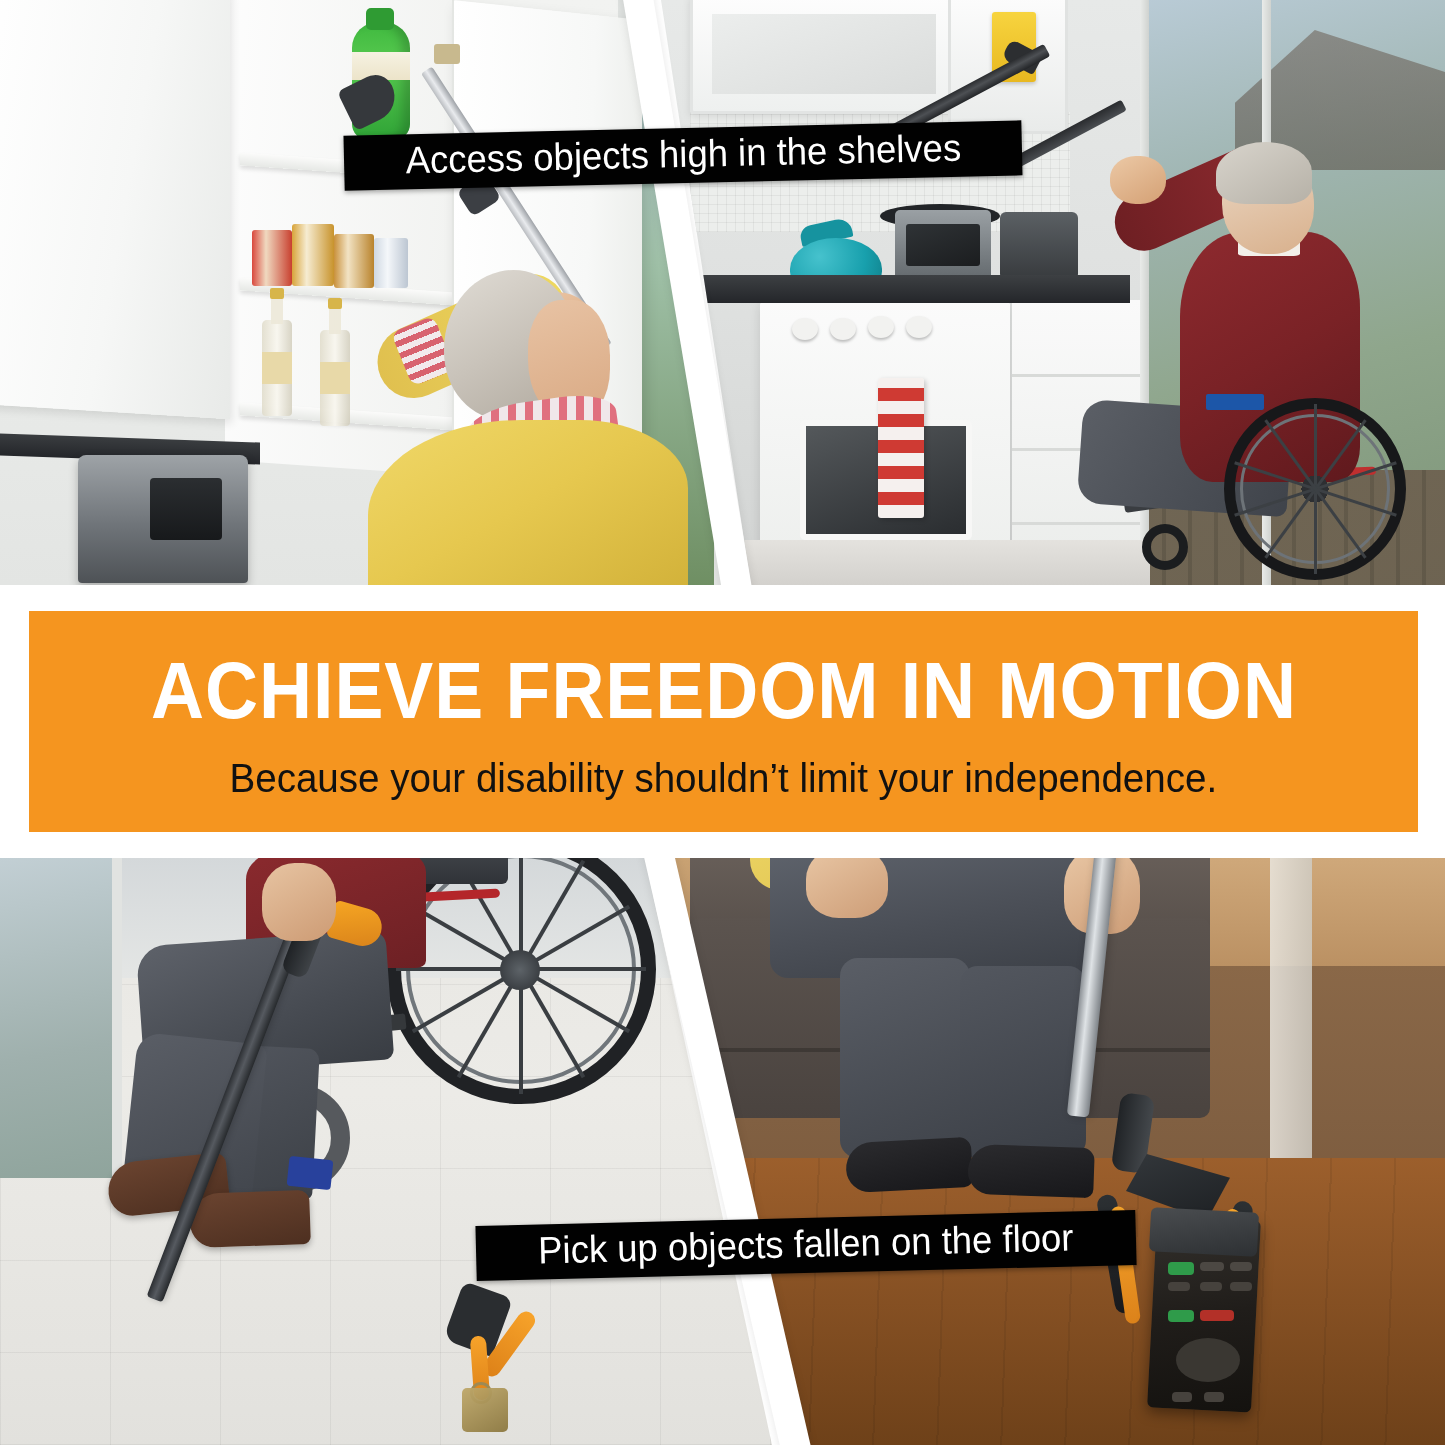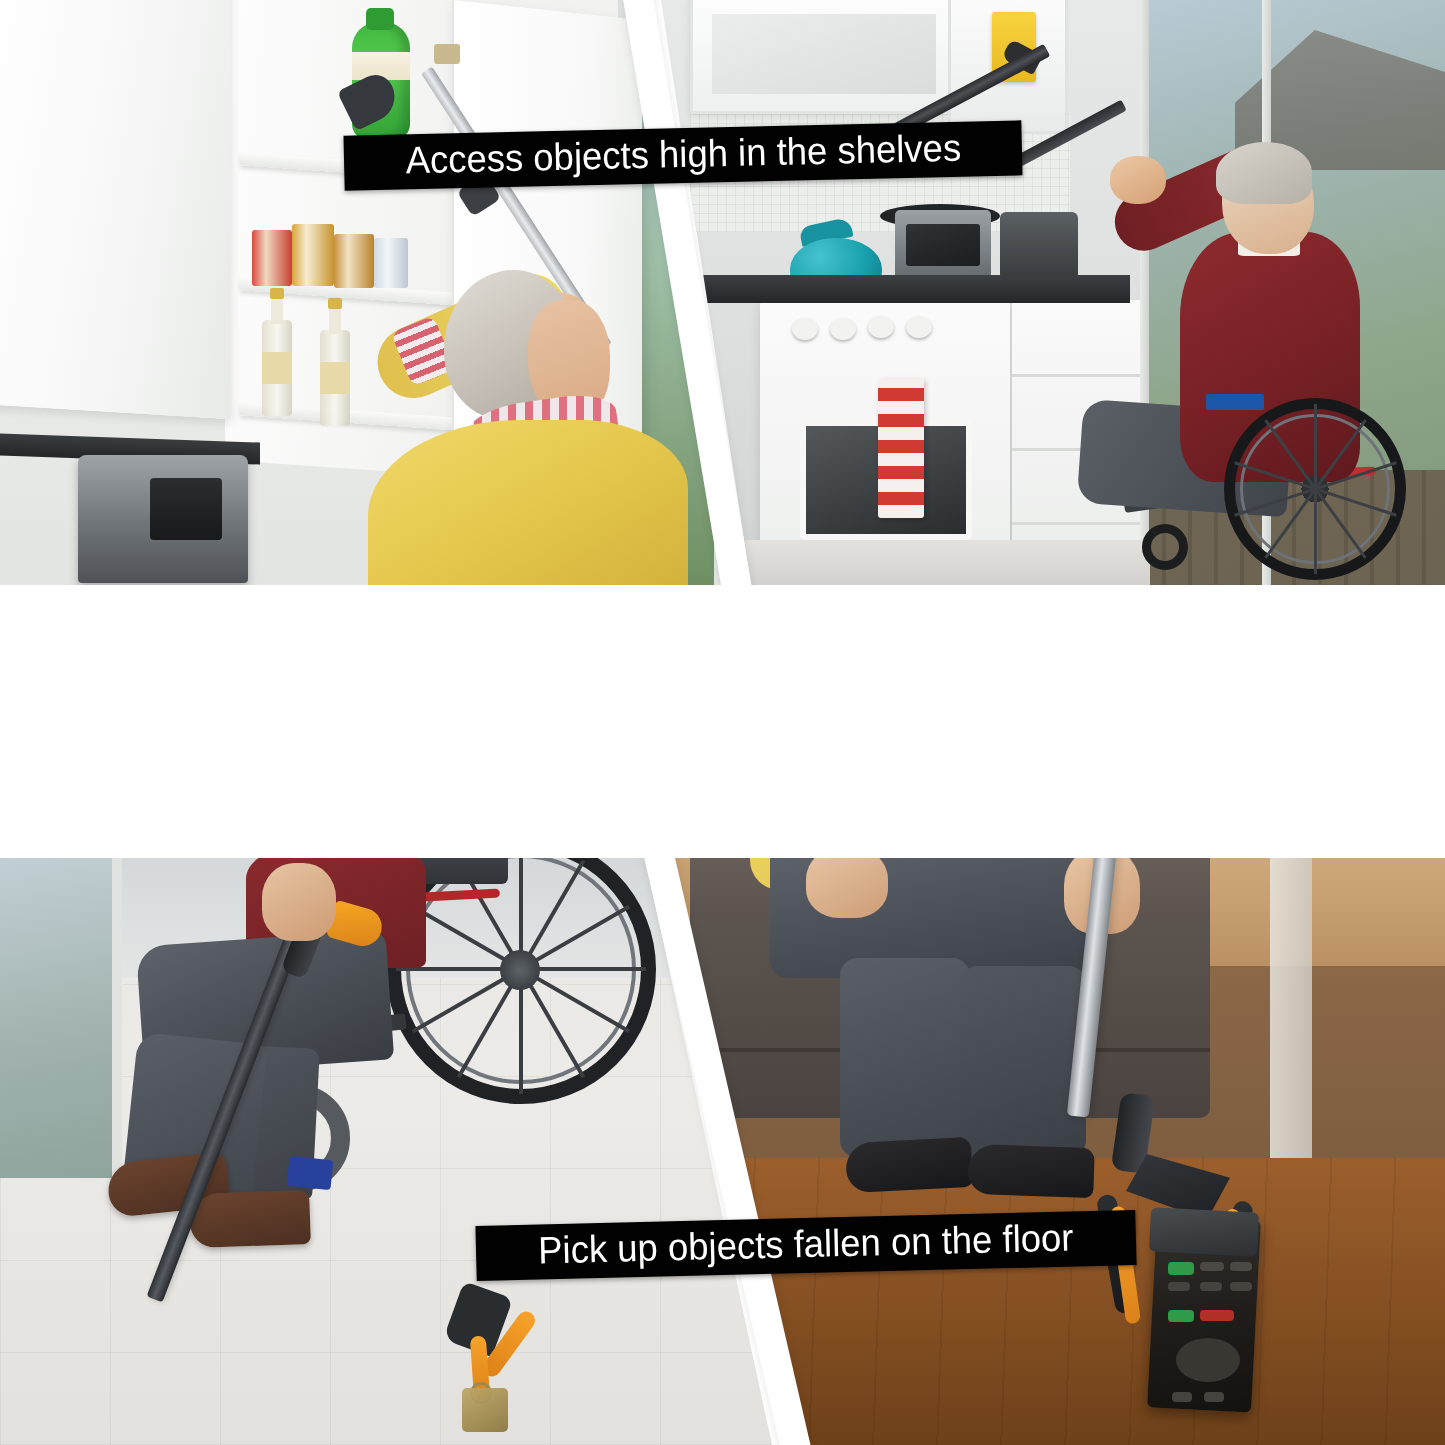--- a/index.html
+++ b/index.html
@@ -511,20 +511,24 @@
         <div class="tr-spoke" style="transform:rotate(72deg)"></div>
         <div class="tr-spoke" style="transform:rotate(108deg)"></div>
         <div class="tr-spoke" style="transform:rotate(144deg)"></div>
         <div class="tr-chair-badge"></div>
       </div>
     </div>
 
     <div class="split" id="split-top"></div>
   </div>
 
+  <div id="banner">
+    <div id="headline">ACHIEVE FREEDOM IN MOTION</div>
+    <div id="subhead">Because your disability shouldn’t limit your independence.</div>
+  </div>
 
   <div class="photo-band" id="bottom-band">
 
     <div class="photo clip-left-bottom" id="photo-bl" style="width:1445px">
       <div class="scene">
         <div class="bl-wall"></div>
         <div class="bl-glassdoor"></div>
         <div class="bl-glass-frame"></div>
 
         <div class="bl-bigwheel"></div>

